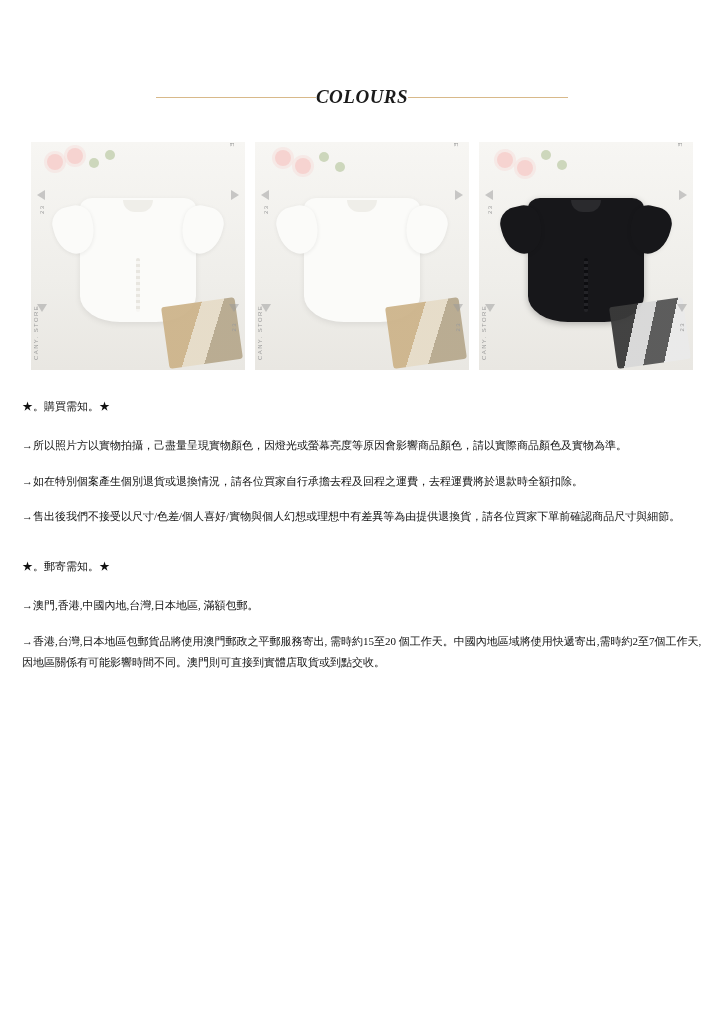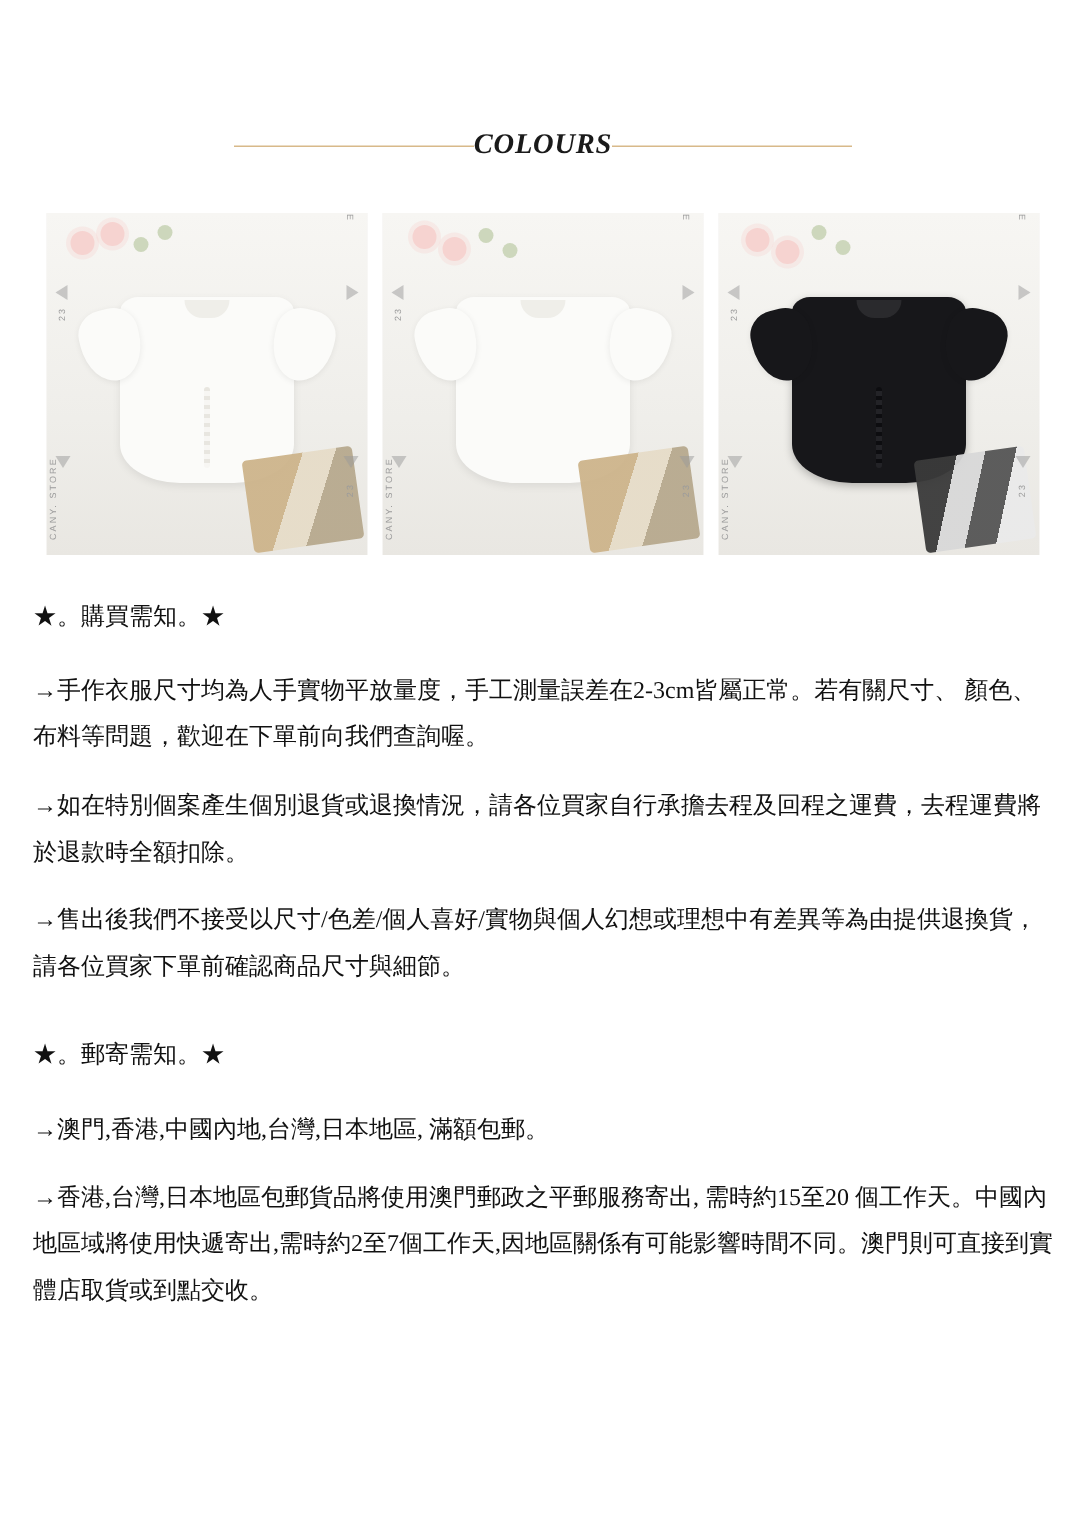--- a/index.html
+++ b/index.html
@@ -158,21 +158,21 @@
     opacity: .95;
   }
   .props.mono {
     background: linear-gradient(110deg,#3a3a3a 0 30%, #d8d8d8 30% 50%, #555 50% 72%, #eaeaea 72% 100%);
   }
 
   
   .body-text {
     margin: 26px 22px 0 22px;
     font-family: "Liberation Serif", serif;
-    font-size: 16px;
+    font-size: 11px;
     line-height: 1.95;
     color: #111;
   }
   .body-text p { margin: 0 0 14px 0; }
   .body-text p.head { margin-bottom: 18px; }
   .body-text p.gap { margin-top: 28px; }
 </style>
 </head>
 <body>
 
@@ -258,21 +258,21 @@
       <span class="wm bl">CANY. STORE</span>
       <span class="wm num-l">23</span>
       <span class="wm num-r">23</span>
     </div>
 
   </div>
 
 
   <div class="body-text">
     <p class="head">★。購買需知。★</p>
-    <p>→手作衣服尺寸均為人手實物平放量度，手工測量誤差在2-3cm皆屬正常。若有關尺寸、 顏色、 布料等問題，歡迎在下單前向我們查詢喔。</p>
+    <p>→所以照片方以實物拍攝，己盡量呈現實物顏色，因燈光或螢幕亮度等原因會影響商品顏色，請以實際商品顏色及實物為準。</p>
     <p>→如在特別個案產生個別退貨或退換情況，請各位買家自行承擔去程及回程之運費，去程運費將於退款時全額扣除。</p>
     <p>→售出後我們不接受以尺寸/色差/個人喜好/實物與個人幻想或理想中有差異等為由提供退換貨，請各位買家下單前確認商品尺寸與細節。</p>
     <p class="head gap">★。郵寄需知。★</p>
     <p>→澳門,香港,中國內地,台灣,日本地區, 滿額包郵。</p>
     <p>→香港,台灣,日本地區包郵貨品將使用澳門郵政之平郵服務寄出, 需時約15至20 個工作天。中國內地區域將使用快遞寄出,需時約2至7個工作天,因地區關係有可能影響時間不同。澳門則可直接到實體店取貨或到點交收。</p>
   </div>
 
 </div>
 
 </body></html>

